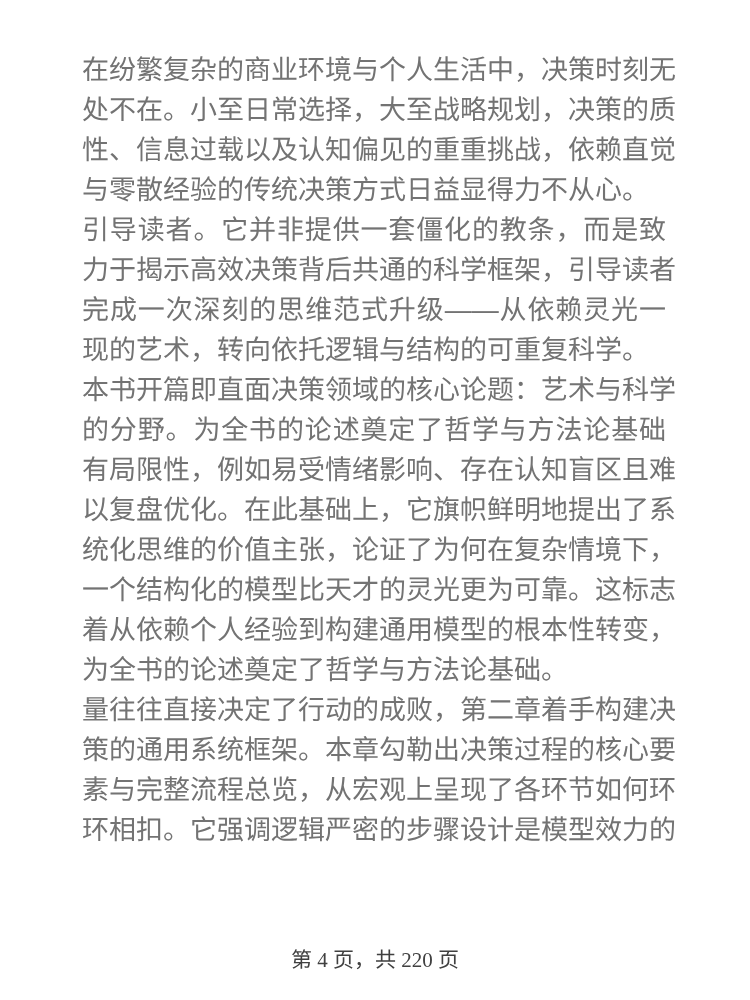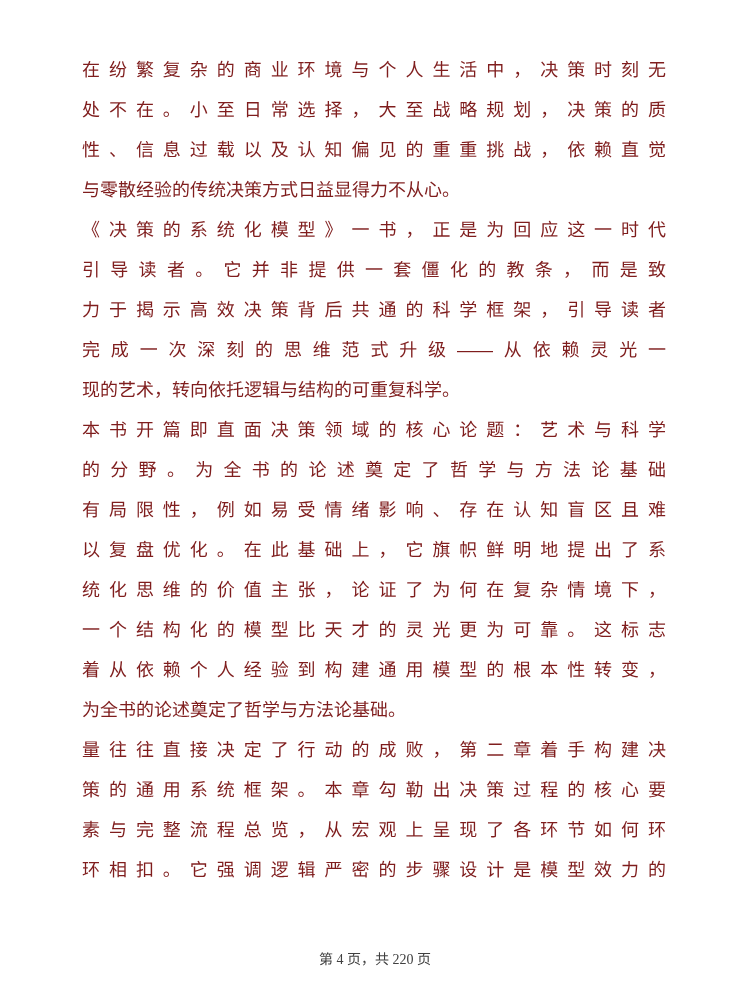--- a/index.html
+++ b/index.html
@@ -21,61 +21,60 @@
     top: 50px;
     width: 584px;
   }
   .para {
     margin: 0;
     padding: 0;
   }
   .para.gap {
   }
   .line {
-    font-size: 18px;
+    font-size: 27px;
     line-height: 40px;
     font-weight: 300;
-    color: #7f1d1d;
+    color: #737373;
     letter-spacing: 0;
     text-align: justify;
     text-align-last: justify;
     text-justify: inter-character;
     white-space: nowrap;
   }
   .line.end {
     text-align: center;
     text-align-last: left;
   }
   .footer {
     position: absolute;
     left: 0;
     right: 0;
     top: 950px;
     text-align: center;
     font-family: "Liberation Serif", serif;
-    font-size: 14px;
+    font-size: 21px;
     line-height: 20px;
     color: #404040;
   }
 </style>
 </head>
 <body>
 
 <div class="page">
   <div class="content">
 
     <div class="para">
       <div class="line">在纷繁复杂的商业环境与个人生活中，决策时刻无</div>
       <div class="line">处不在。小至日常选择，大至战略规划，决策的质</div>
       <div class="line">性、信息过载以及认知偏见的重重挑战，依赖直觉</div>
       <div class="line end">与零散经验的传统决策方式日益显得力不从心。</div>
     </div>
 
     <div class="para">
-      <div class="line">《决策的系统化模型》一书，正是为回应这一时代</div>
       <div class="line">引导读者。它并非提供一套僵化的教条，而是致</div>
       <div class="line">力于揭示高效决策背后共通的科学框架，引导读者</div>
       <div class="line">完成一次深刻的思维范式升级——从依赖灵光一</div>
       <div class="line end">现的艺术，转向依托逻辑与结构的可重复科学。</div>
     </div>
 
     <div class="para gap">
       <div class="line">本书开篇即直面决策领域的核心论题：艺术与科学</div>
       <div class="line">的分野。为全书的论述奠定了哲学与方法论基础</div>
       <div class="line">有局限性，例如易受情绪影响、存在认知盲区且难</div>

